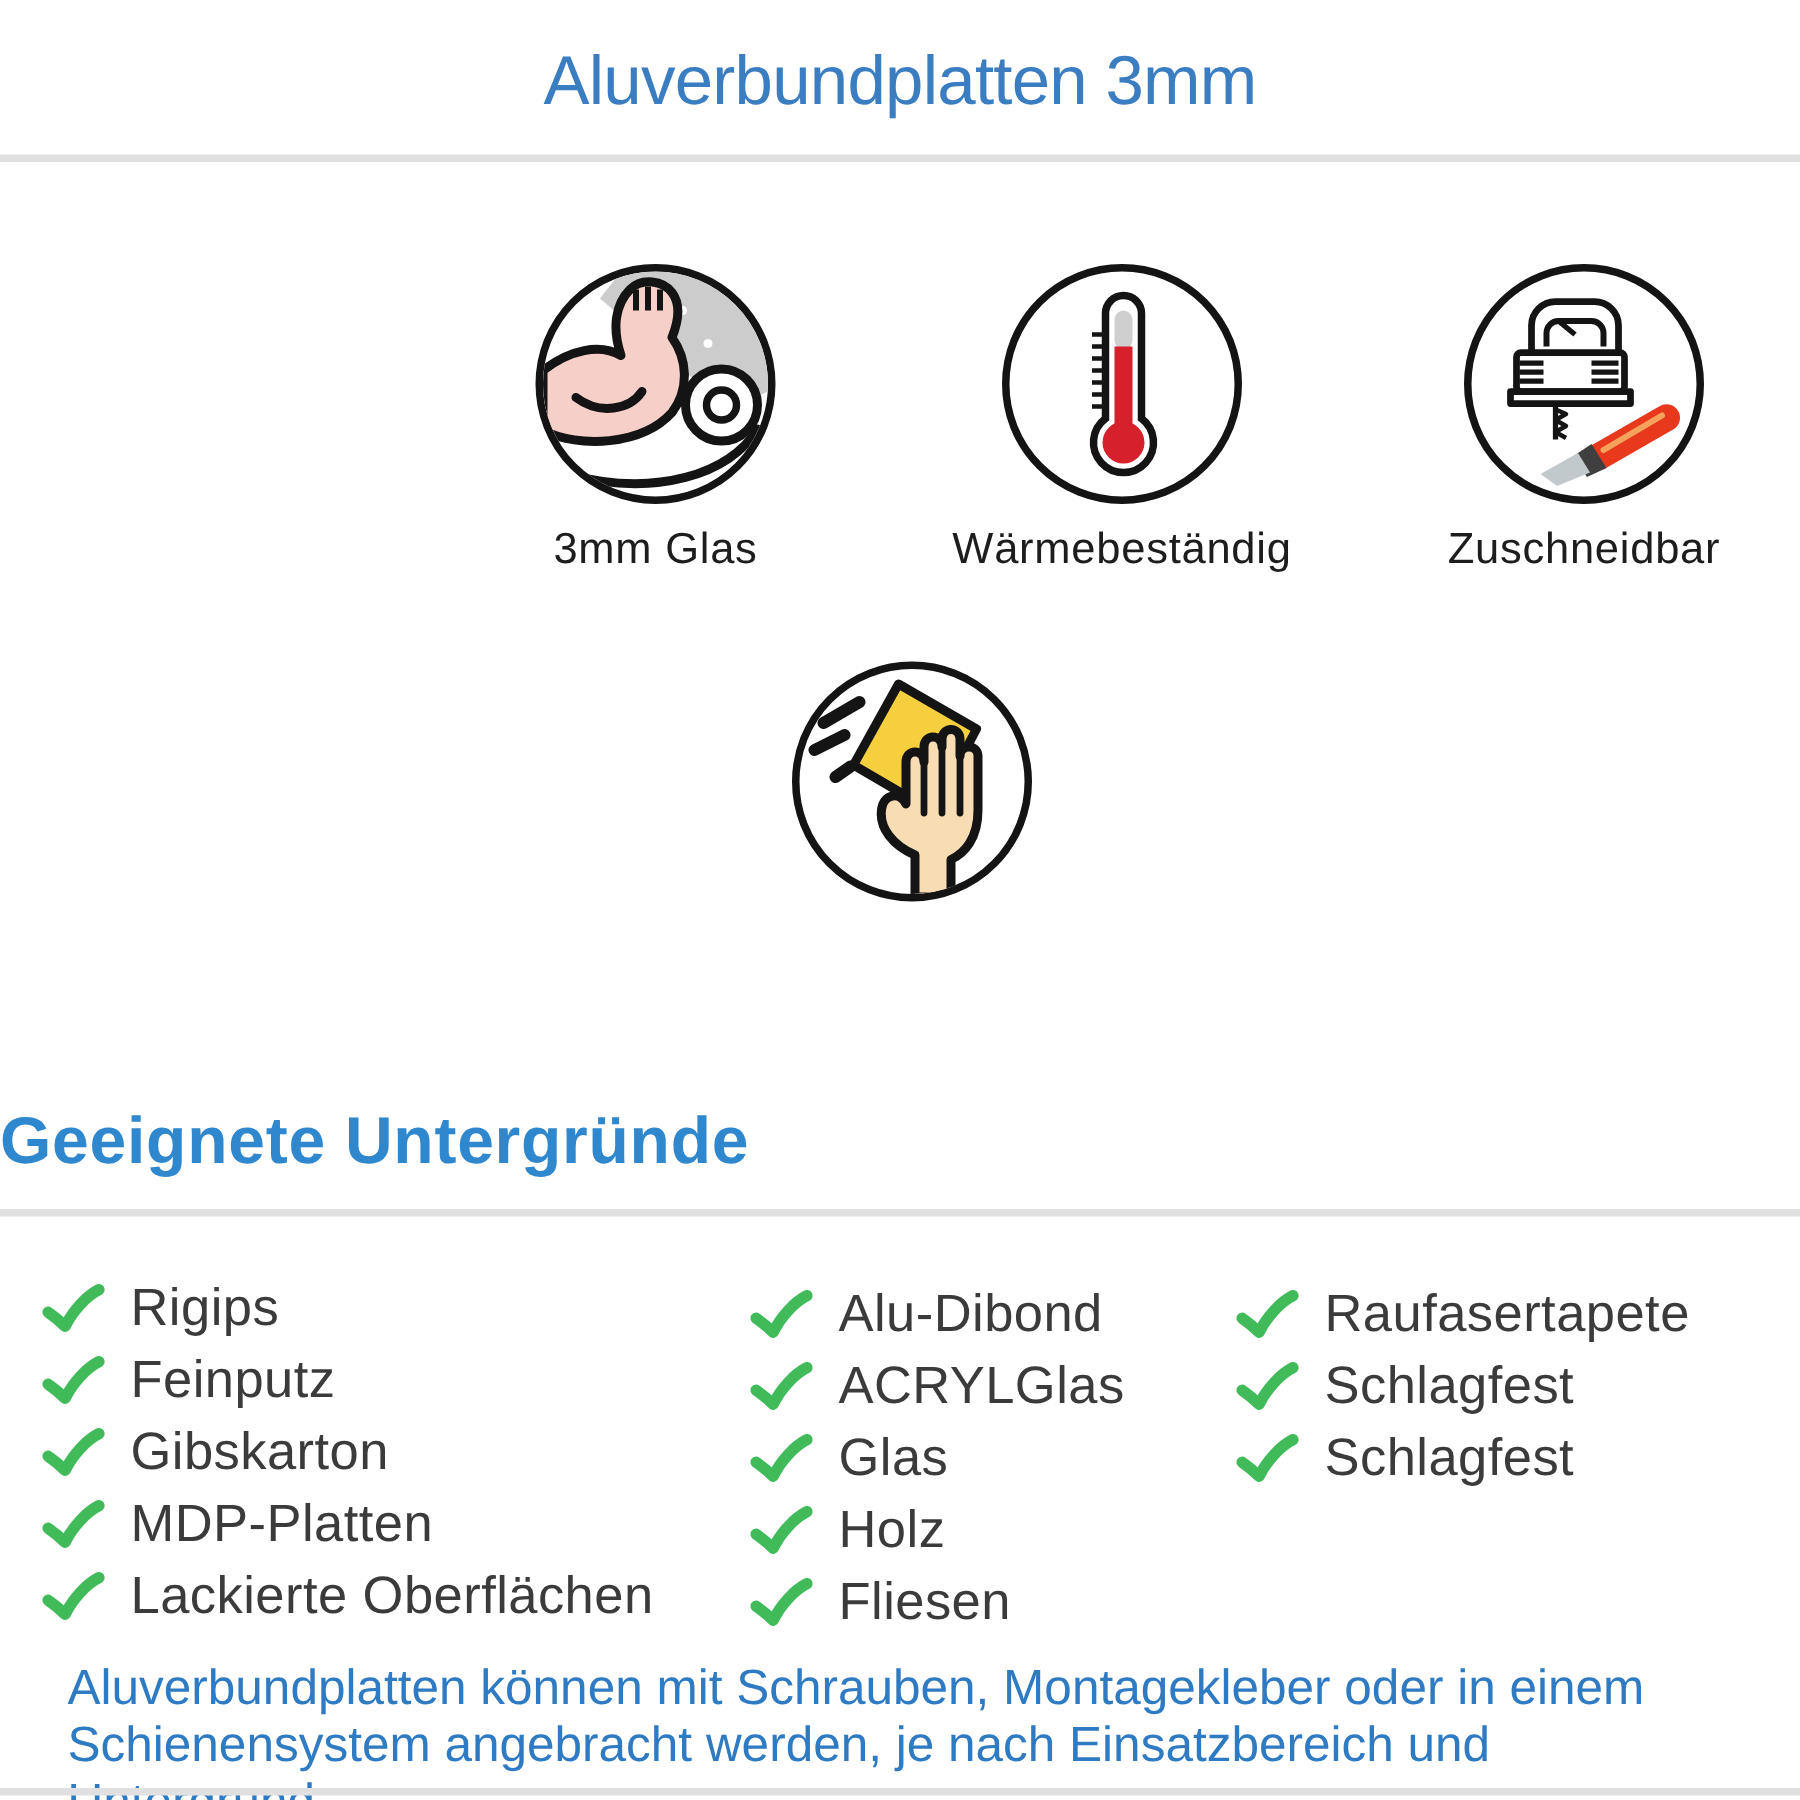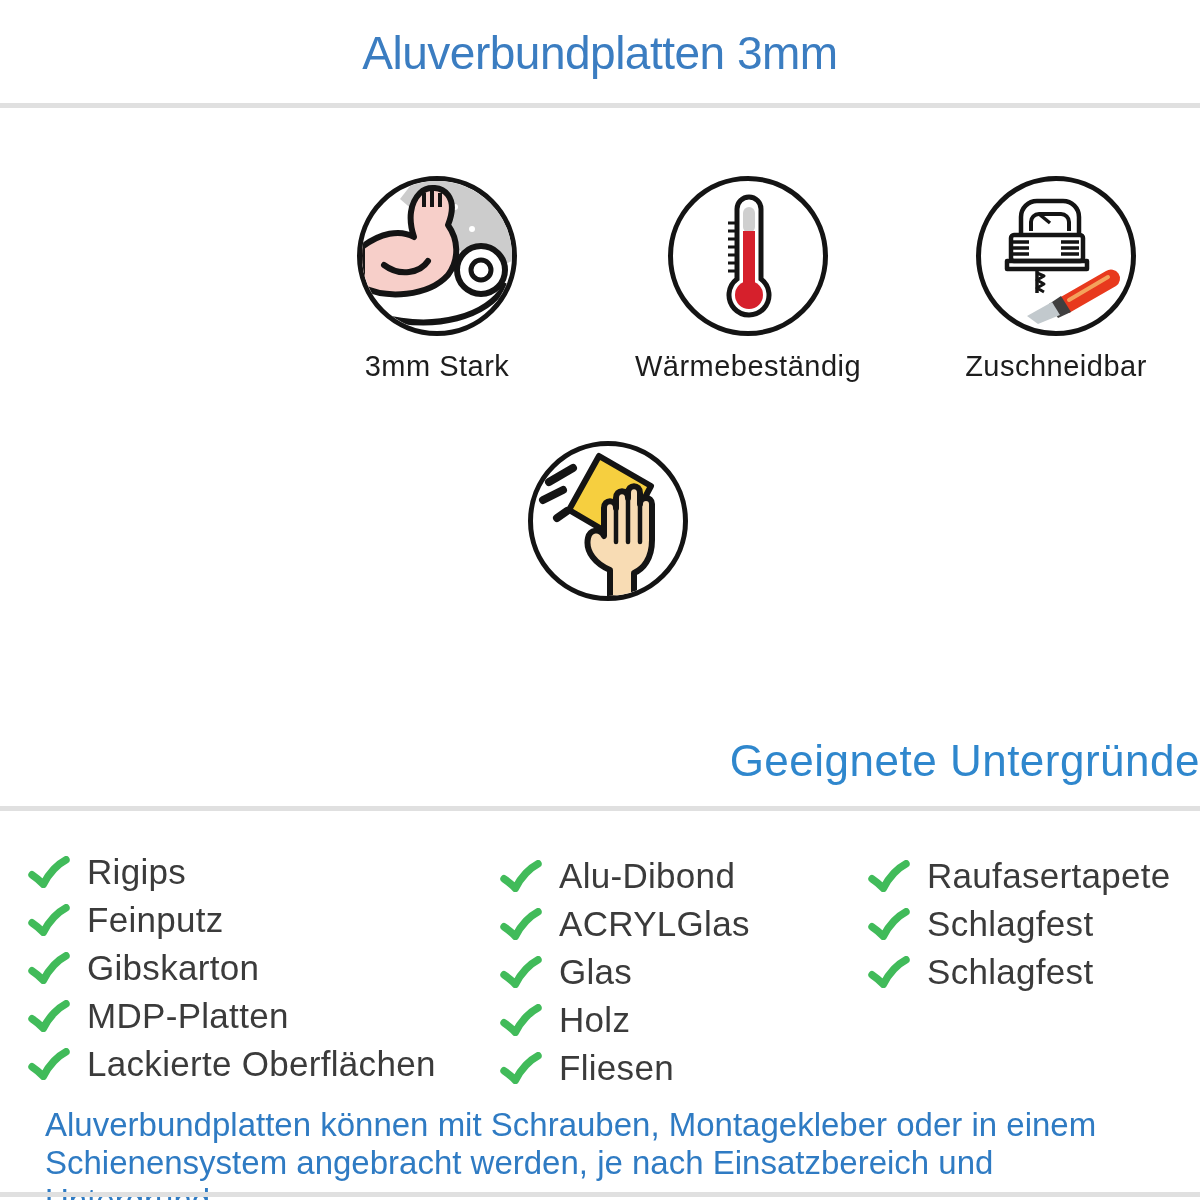--- a/index.html
+++ b/index.html
@@ -12,27 +12,27 @@
   .divider-1{top:103px;}
   .divider-2{top:806px;}
   .divider-3{top:1192px;}
 
   .feature{position:absolute;width:260px;text-align:center;}
   .icon-circle{width:150px;height:150px;border:5px solid #141414;border-radius:50%;
                overflow:hidden;margin:0 auto;background:#fff;}
   .icon-circle svg{display:block;}
   .feature-label{margin-top:14px;font-size:29px;color:#1d1d1d;letter-spacing:0.5px;}
 
-  .section-title{position:absolute;top:736px;left:0;width:1200px;text-align:right;
-                 font-size:44px;color:#2f87cd;letter-spacing:0.5px;}
+  .section-title{position:absolute;top:736px;left:0;width:1200px;text-align:left;
+                 font-size:44px;color:#2f87cd;letter-spacing:0.5px;font-weight:bold;}
 
   .col{position:absolute;}
   .col-1{left:28px;top:852px;}
   .col-2{left:500px;top:856px;}
-  .col-3{left:868px;top:856px;text-align:center;}
+  .col-3{left:824px;top:856px;text-align:center;}
   .list-item{display:flex;align-items:center;gap:17px;margin-bottom:8px;
              font-size:35px;color:#3b3b3b;letter-spacing:0.3px;white-space:nowrap;}
   .check{flex:0 0 auto;}
 
   .footer-note{position:absolute;left:45px;top:1106px;width:1125px;
                font-size:33px;line-height:38px;color:#2f7bc3;}
 </style>
 </head>
 <body>
 
@@ -50,21 +50,21 @@
         <circle cx="110" cy="48" r="3" fill="#ffffff"></circle>
         <circle cx="124" cy="68" r="3" fill="#ffffff"></circle>
         <circle cx="119" cy="89" r="24" fill="#ffffff" stroke="#141414" stroke-width="6"></circle>
         <circle cx="119" cy="89" r="10" fill="none" stroke="#141414" stroke-width="5"></circle>
         <path d="M143 105 C 125 135 75 151 16 135" fill="none" stroke="#141414" stroke-width="6" stroke-linecap="round"></path>
         <path d="M0 66 C 18 52 38 48 52 56 C 46 38 48 22 58 12 C 66 4 80 6 86 14 C 92 22 90 34 86 44 C 96 58 98 78 86 94 C 66 116 24 118 0 106 Z" fill="#f7cfc9" stroke="#141414" stroke-width="6" stroke-linejoin="round"></path>
         <path d="M62 12 V26 M70 10 V26 M78 12 V26" stroke="#141414" stroke-width="4" fill="none"></path>
         <path d="M22 84 C 38 96 58 92 66 80" stroke="#141414" stroke-width="6" fill="none" stroke-linecap="round"></path>
       </svg>
     </div>
-    <div class="feature-label">3mm Stark</div>
+    <div class="feature-label">3mm Glas</div>
   </div>
 
   <div class="feature" style="left:618px;top:176px">
     <div class="icon-circle">
       <svg width="150" height="150" viewBox="0 0 150 150">
         <path d="M64 28 a12 12 0 0 1 24 0 V98 a20 20 0 1 1 -24 0 Z" fill="#ffffff" stroke="#141414" stroke-width="5"></path>
         <rect x="70" y="26" width="12" height="26" rx="6" fill="#cfcfcf"></rect>
         <rect x="70" y="50" width="12" height="58" fill="#d6202c"></rect>
         <circle cx="76" cy="114" r="14" fill="#d6202c"></circle>
         <path d="M55 42 h8 M55 50 h8 M55 58 h8 M55 66 h8 M55 74 h8 M55 82 h8 M55 90 h8" stroke="#141414" stroke-width="3"></path>

